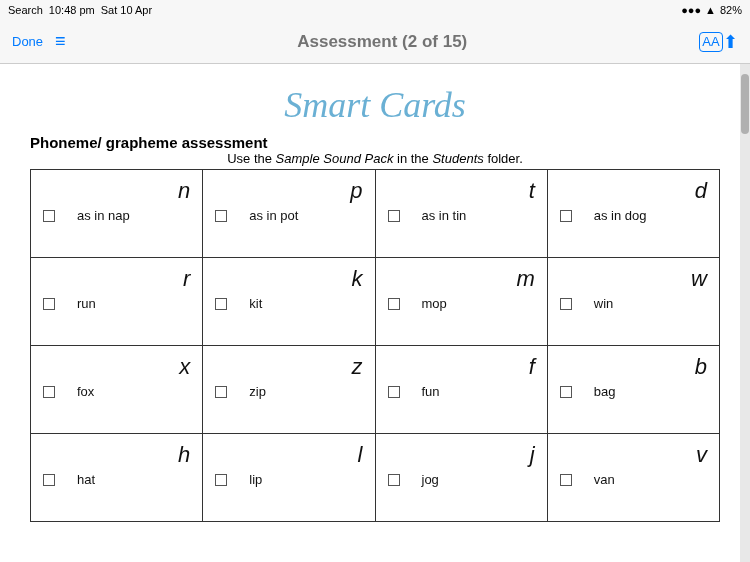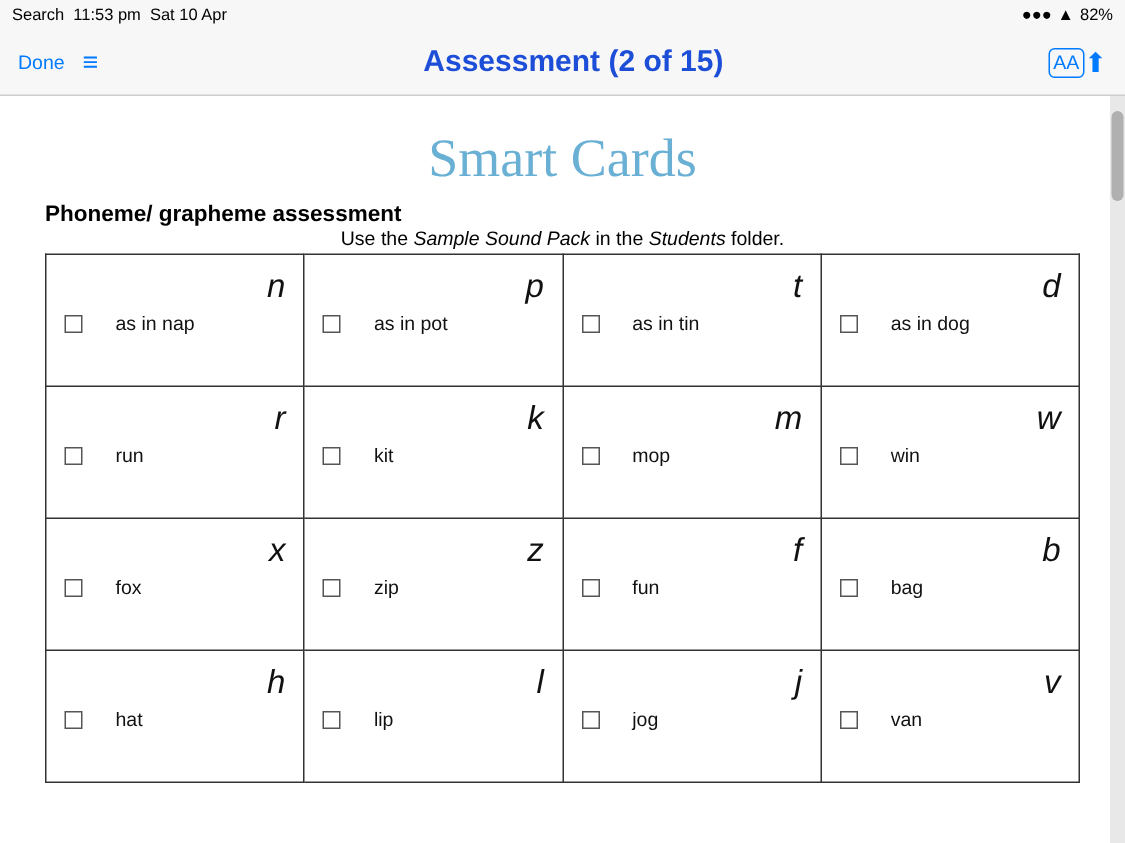--- a/index.html
+++ b/index.html
@@ -39,41 +39,42 @@
     #nav-left { display: flex; align-items: center; gap: 12px; }
     #nav-done {
       color: #007AFF;
       font-size: 13px;
       font-weight: 400;
       background: none;
       border: none;
       cursor: pointer;
     }
     #nav-list-icon { color: #007AFF; font-size: 18px; cursor: pointer; }
-    #nav-title { font-size: 20px; font-weight: 600; color: #1d4ed8; }
+    #nav-title { font-size: 17px; font-weight: 600; color: #737373; }
     #nav-right { display: flex; align-items: center; gap: 0; }
     #nav-aa { color: #007AFF; font-size: 16px; border: 1.5px solid #007AFF; border-radius: 4px; width: 24px; height: 20px; display: flex; align-items: center; justify-content: center; font-size: 13px; cursor: pointer; }
     #nav-share { color: #007AFF; font-size: 18px; cursor: pointer; }
 
     
     #main-content {
       background: #fff;
       width: 100%;
       height: calc(562px - 64px);
       overflow-y: auto;
       padding: 20px 30px;
     }
 
     #logo-text {
       text-align: center;
       font-family: 'Brush Script MT', cursive;
       font-size: 36px;
       color: #6ab0d4;
       margin-bottom: 8px;
       font-weight: normal;
+      font-style: italic;
     }
 
     #doc-title {
       text-align: left;
       font-size: 15px;
       font-weight: bold;
       margin-bottom: 0;
     }
 
     #doc-subtitle {
@@ -151,21 +152,21 @@
       border-radius: 4px;
       margin-top: 10px;
     }
   </style>
 </head>
 <body>
 
 <div id="status-bar">
   <div id="status-left">
     <span>Search</span>
-    <span>11:53 pm</span>
+    <span>10:48 pm</span>
     <span>Sat 10 Apr</span>
   </div>
   <div id="status-right">
     <span>●●●</span>
     <span>▲</span>
     <span>82%</span>
   </div>
 </div>
 
 <div id="nav-bar">

